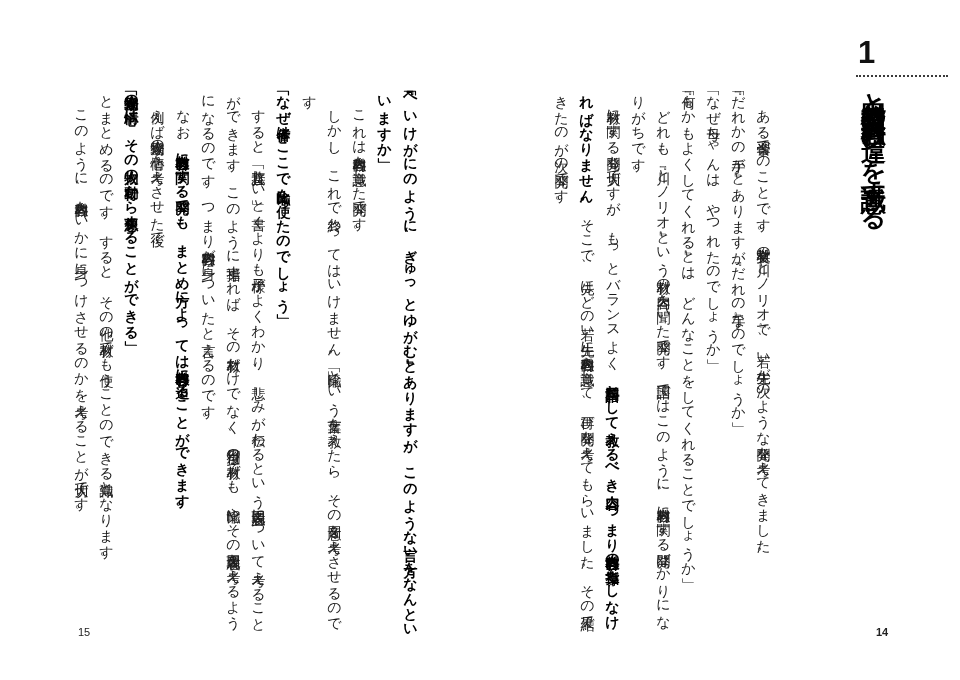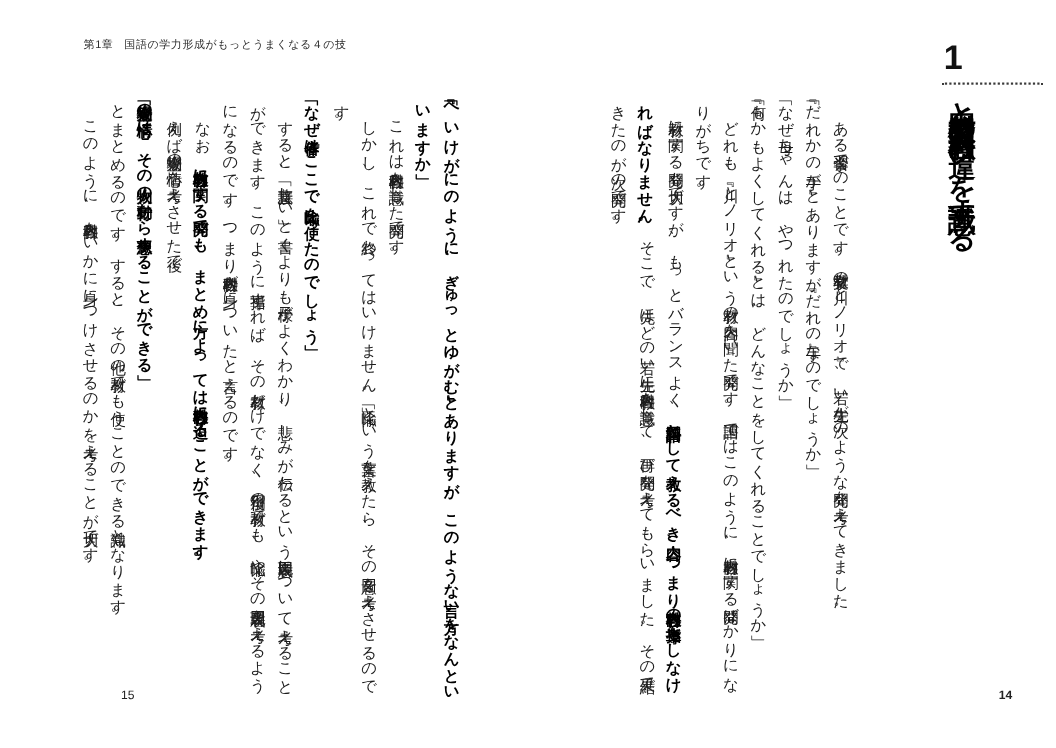--- a/index.html
+++ b/index.html
@@ -85,33 +85,29 @@
     font-weight: 700;
     color: #000;
   }
   
   .pagenum {
     position: absolute;
     top: 626px;
     font-family: "Liberation Sans", "DejaVu Sans", sans-serif;
     font-size: 11px;
     color: #222;
-    margin-left: 32px;
   }
   .pagenum.left  { left: 78px; }
   .pagenum.right { left: 876px; font-weight: bold; }
 </style>
 </head>
 <body>
 
 <div class="page-spread">
 
-  <div class="chapter-header">
-    <span>第1章</span><span class="gap"></span><span>国語の学力形成がもっとうまくなる４の技</span>
-  </div>
 
   <div class="section-number">1</div>
   <div class="dotted-rule"></div>
   <div class="section-title">教材内容と教科内容の違いを意識する</div>
 
   <div class="vbody page14">
       <p class="indent"><span>ある学習会でのことです。文学教材の『川とノリオ』で、若い先生が次のような発問を考えてきました。</span></p>
       <p><span>「『だれかの手が』とありますが『だれの手』なのでしょうか」</span></p>
       <p><span>「なぜ母ちゃんは、やつれたのでしょうか」</span></p>
       <p><span>「『何もかもよくしてくれる』とは、どんなことをしてくれることでしょうか」</span></p>

